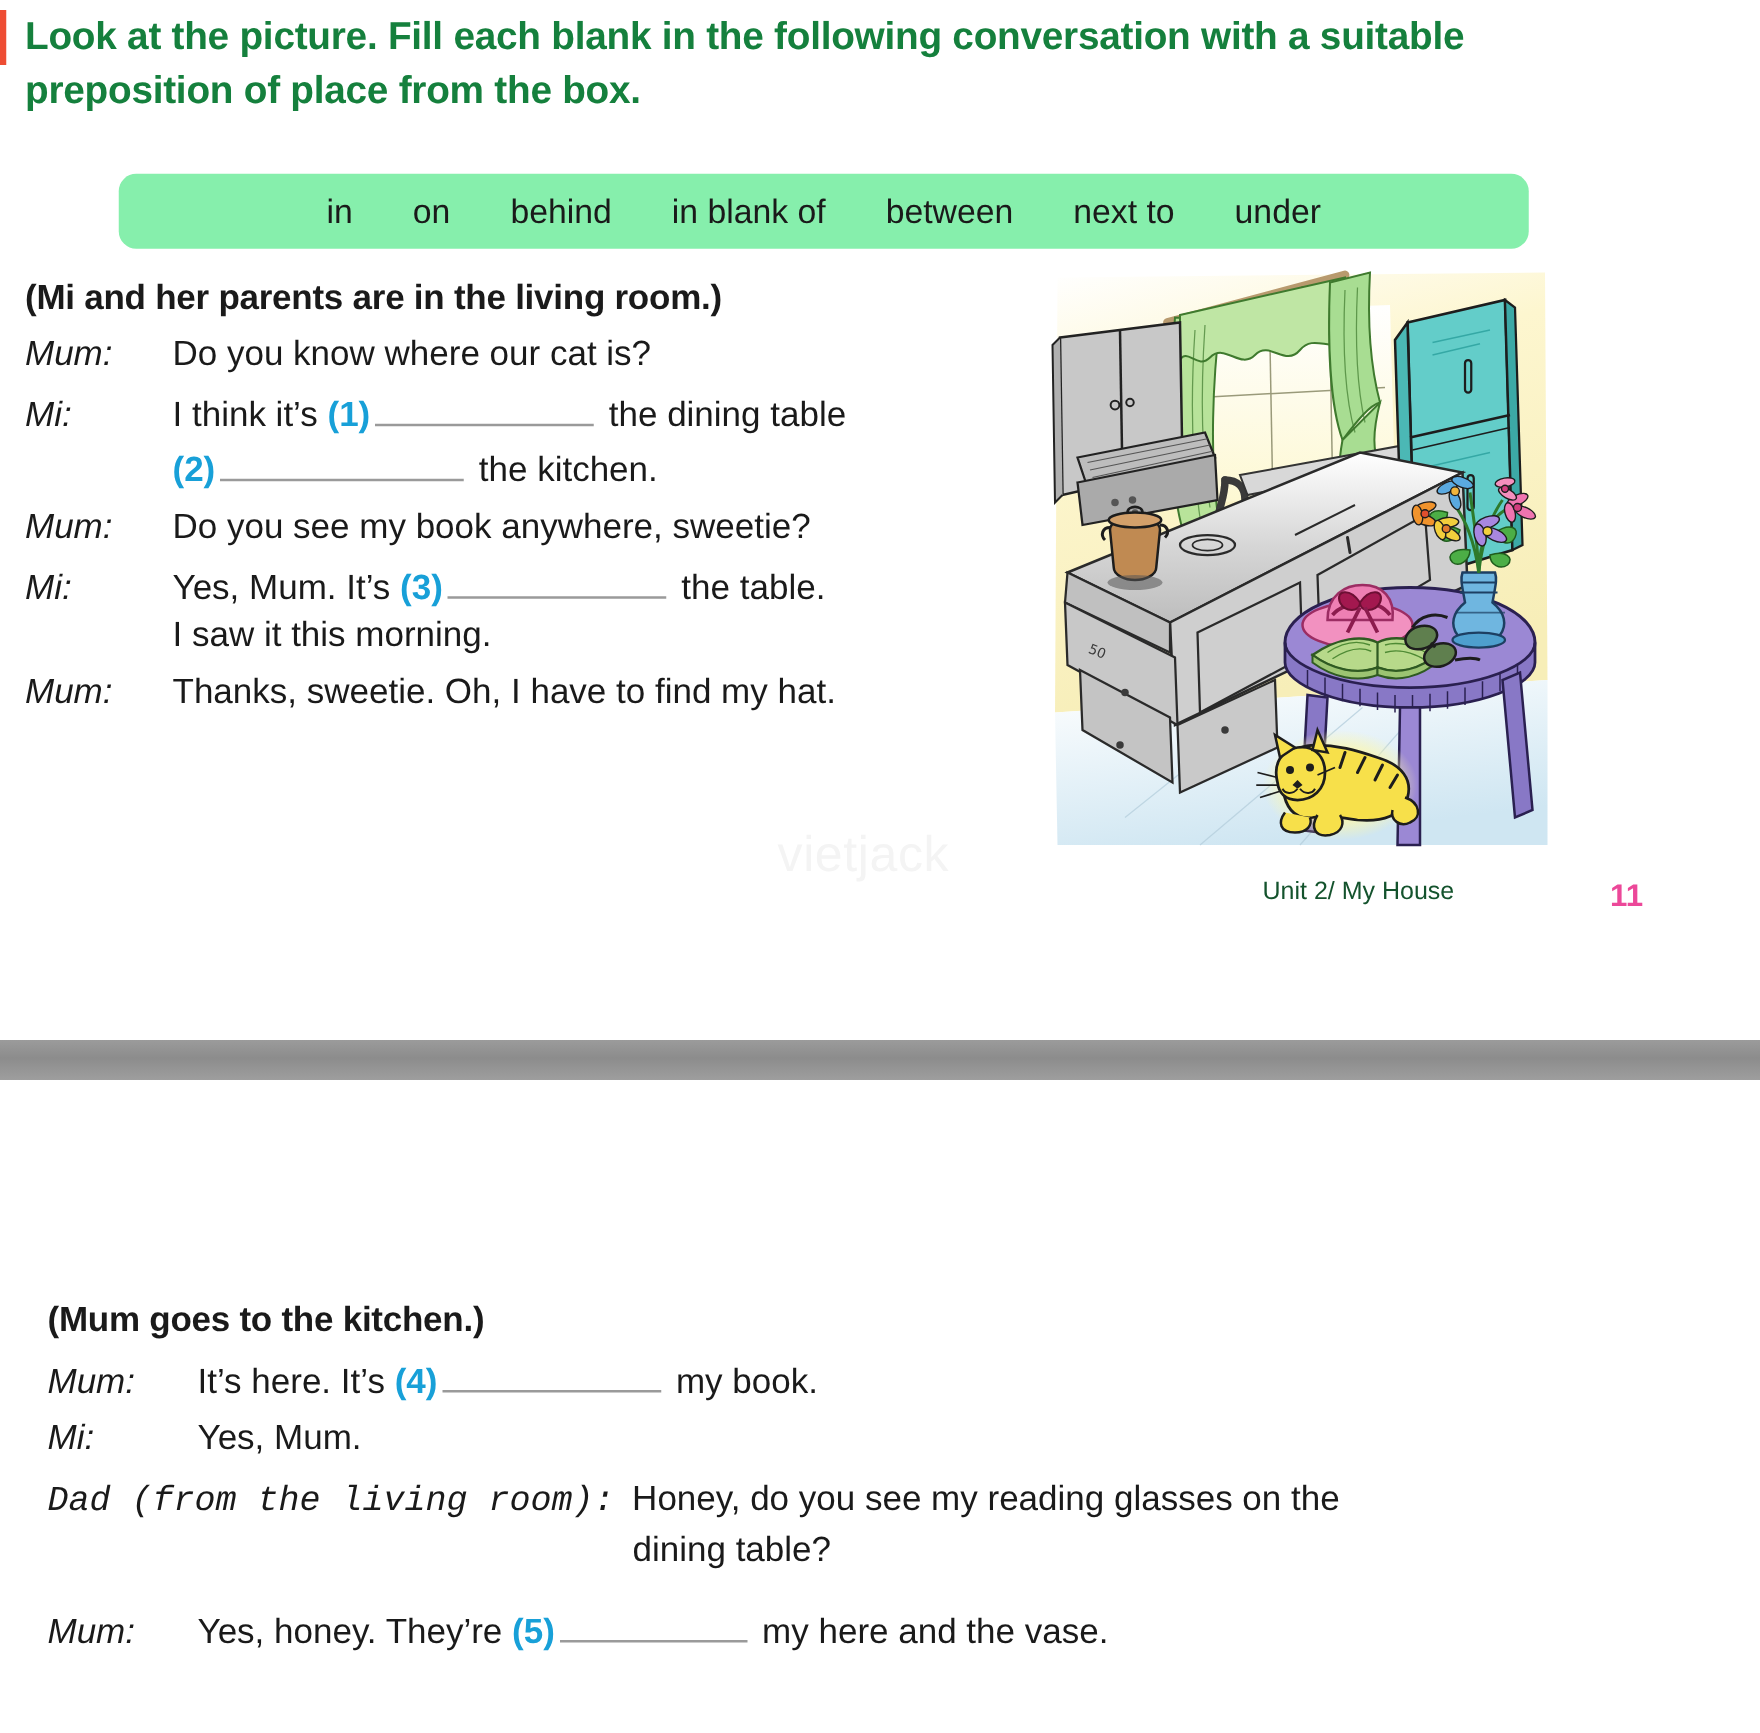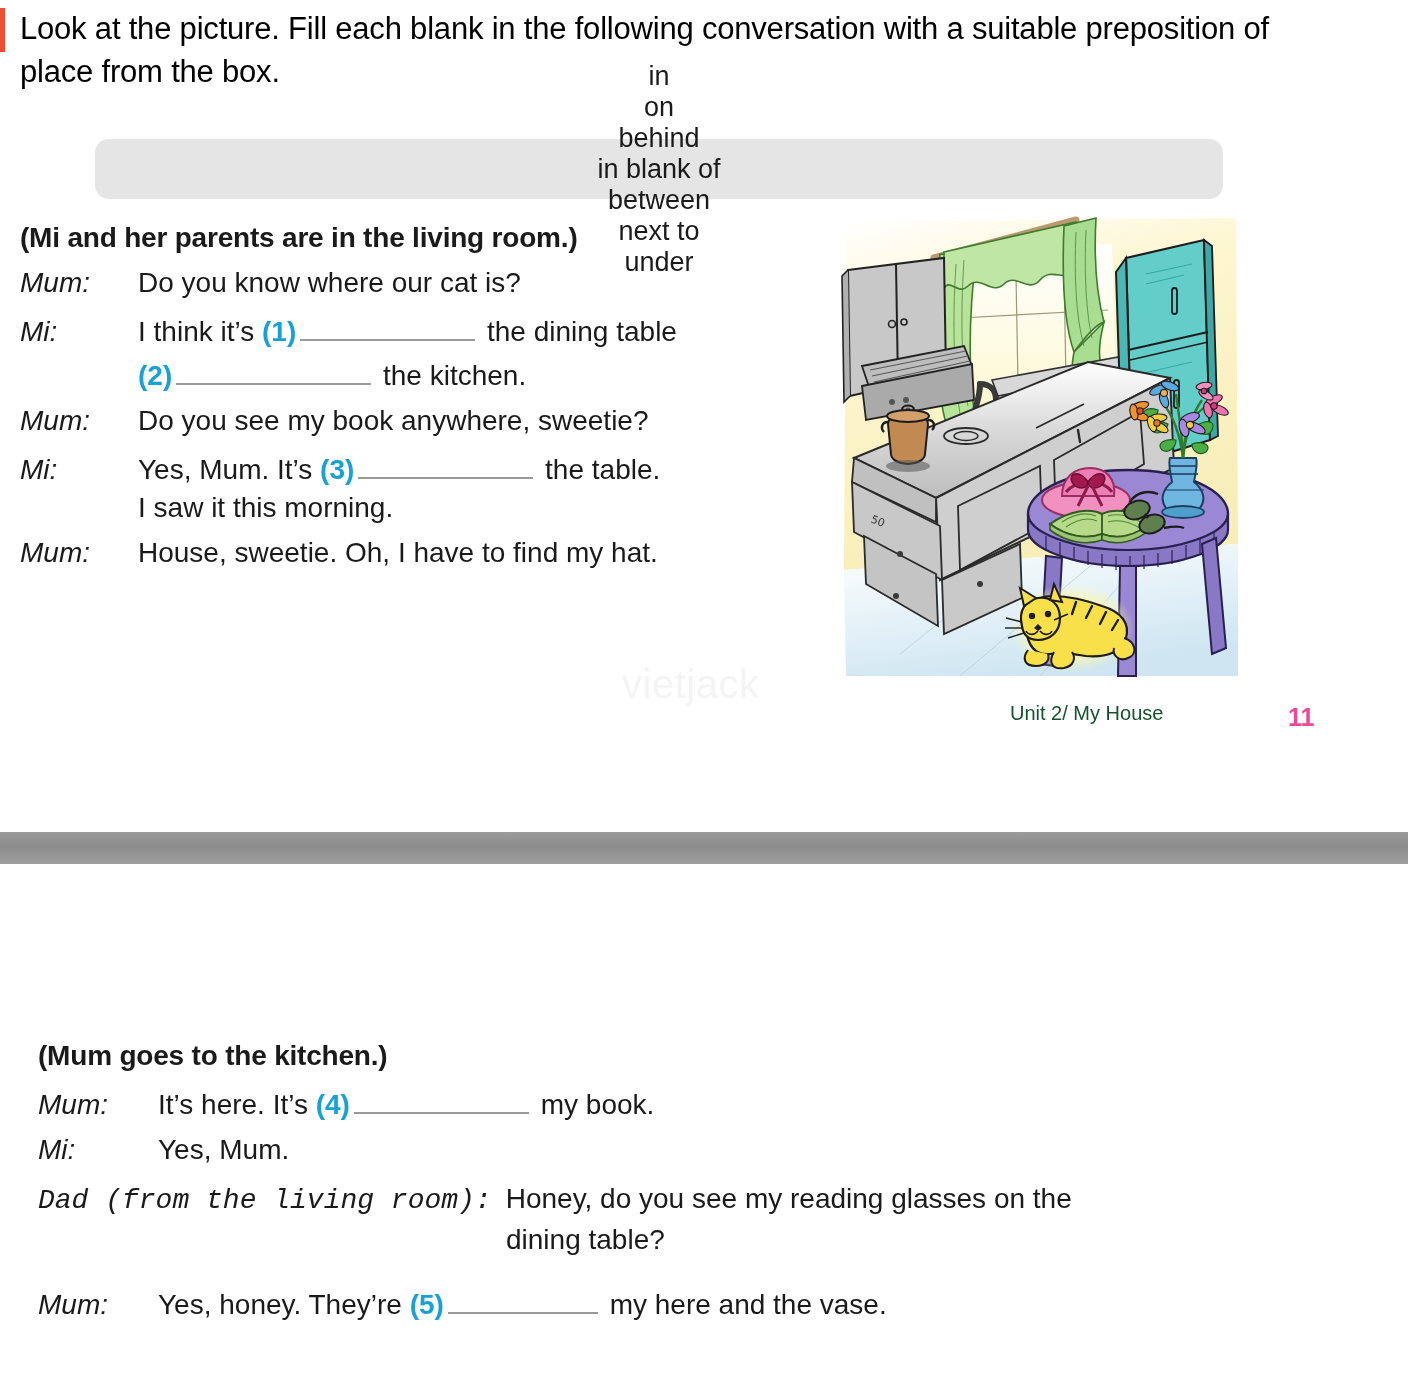--- a/index.html
+++ b/index.html
@@ -23,40 +23,39 @@
     width: 5px; height: 44px;
     background: #ee4d34;
   }
 
   
   .instruction {
     position: absolute;
     left: 20px; top: 8px;
     width: 1310px;
     font-size: 31px;
-    font-weight: normal;
+    font-weight: bold;
     line-height: 1.38;
     letter-spacing: -0.2px;
-    color: #000000;
+    color: #15803d;
   }
 
   
   .word-box {
     position: absolute;
     left: 95px; top: 139px;
     width: 1128px; height: 60px;
-    background: #e5e5e5;
+    background: #86efac;
     border-radius: 14px;
     display: flex;
     align-items: center;
     justify-content: center;
     gap: 0;
     box-sizing: border-box;
     padding: 0 40px;
-    flex-direction: column;
   }
   .word-box .word {
     font-size: 27px;
     color: #1a1a1a;
     white-space: nowrap;
     padding: 0 24px;
   }
 
   
   .dlg-top {
@@ -228,21 +227,21 @@
     <span class="speaker sp-w-top">Mi:</span>
     <span class="utter">
       <span>Yes, Mum. It’s </span><span class="blank-num">(3)</span><span class="blank b-mid"></span><span> the table.</span>
     </span>
   </div>
 
   <div class="indent-line">I saw it this morning.</div>
 
   <div class="line" style="margin-top:6px;">
     <span class="speaker sp-w-top">Mum:</span>
-    <span class="utter">House, sweetie. Oh, I have to find my hat.</span>
+    <span class="utter">Thanks, sweetie. Oh, I have to find my hat.</span>
   </div>
 
 </div>
 
 <div class="illus">
 <svg width="400" height="464" viewBox="0 0 400 464" xmlns="http://www.w3.org/2000/svg">
   <defs>
     <linearGradient id="wallg" x1="0" y1="0" x2="0.3" y2="1">
       <stop offset="0%" stop-color="#ffffff"></stop>
       <stop offset="35%" stop-color="#fdf6cf"></stop>

